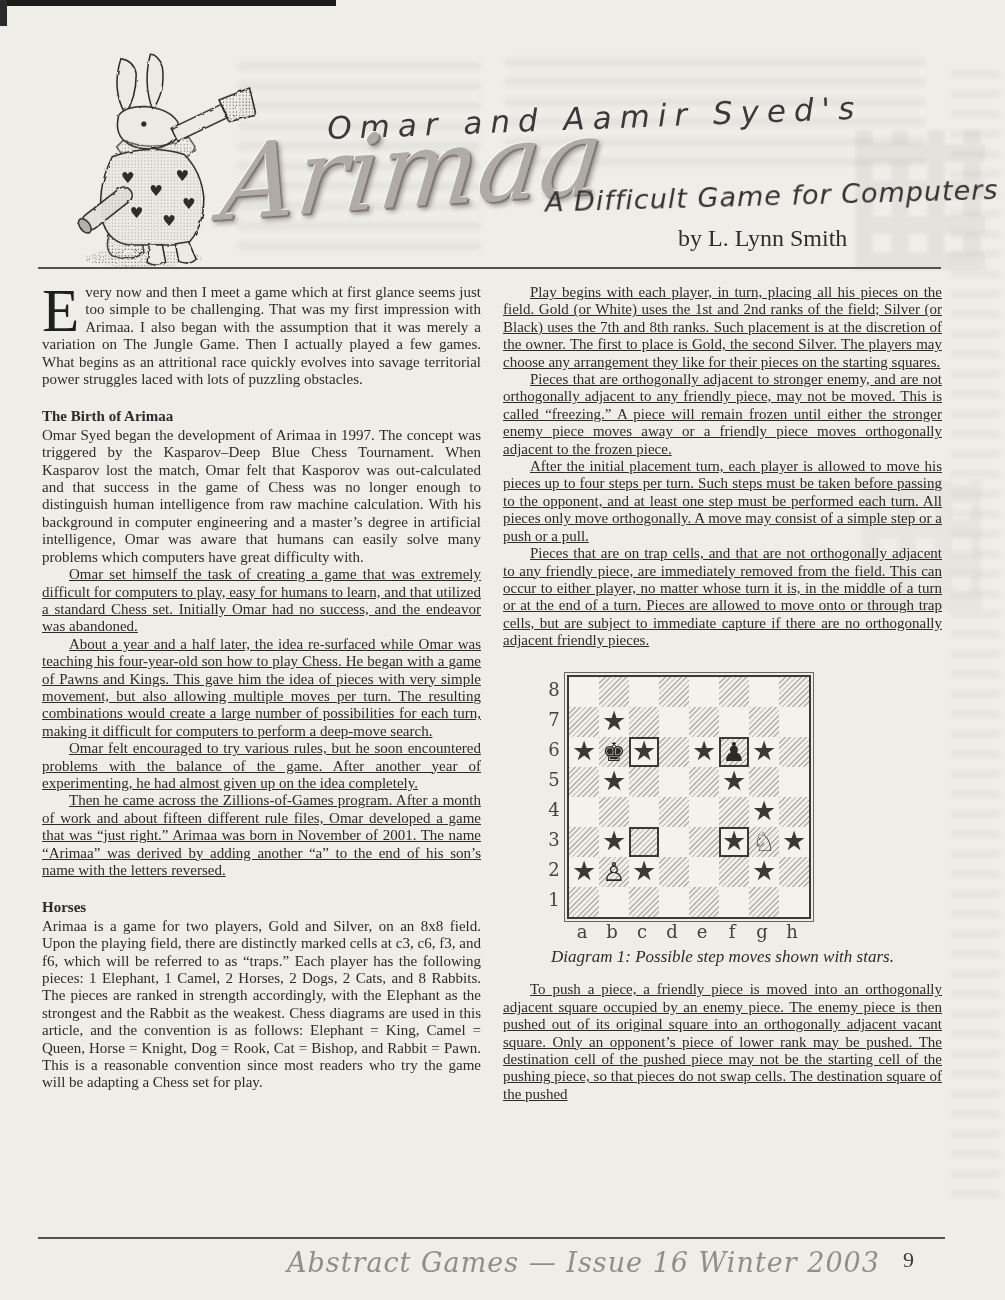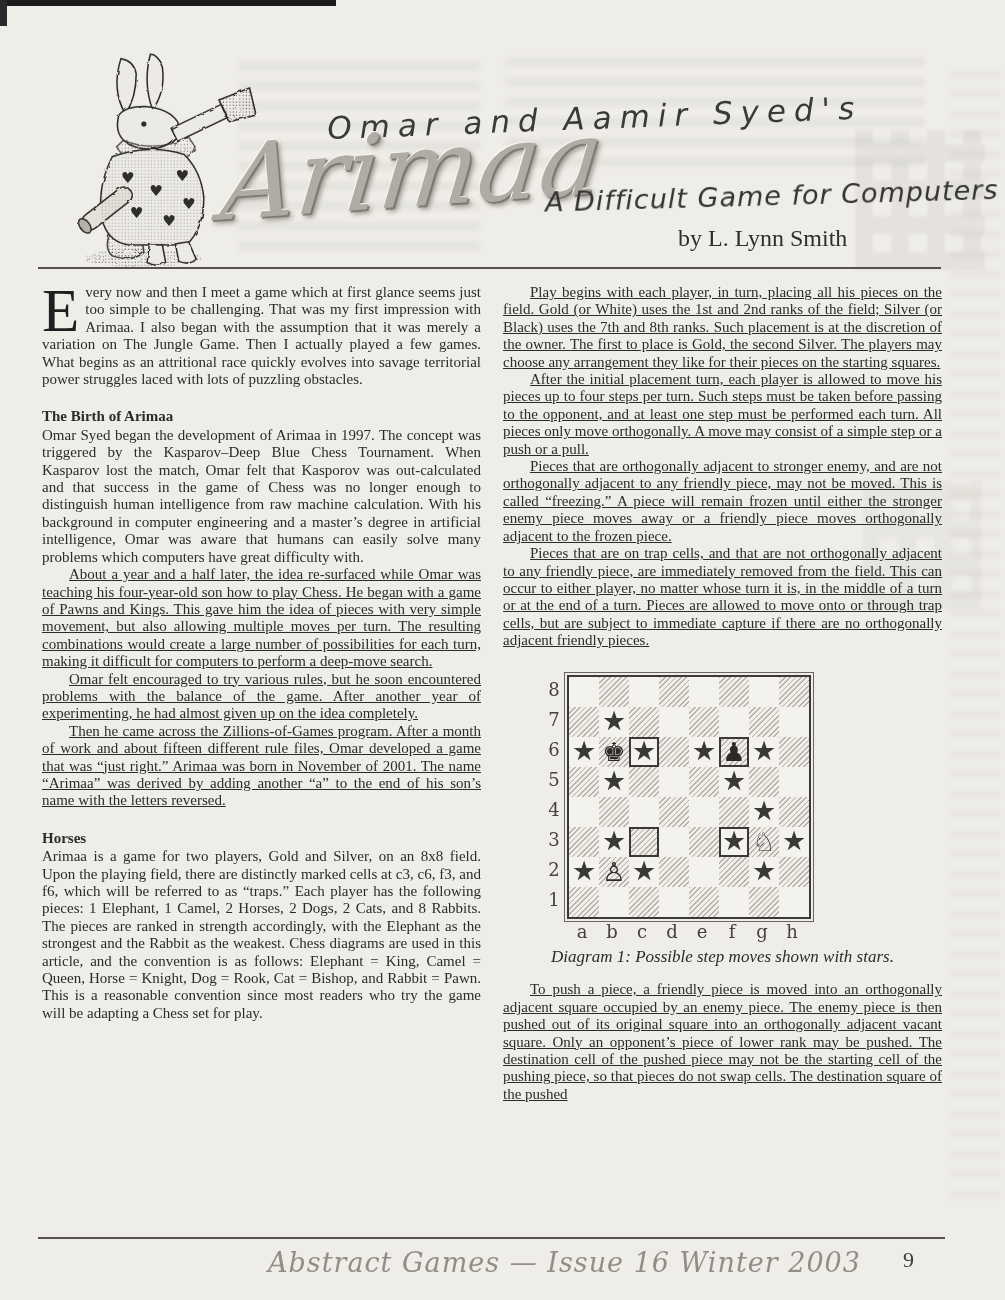--- a/index.html
+++ b/index.html
@@ -81,21 +81,21 @@
   .piece{position:relative; z-index:2; font-family:"DejaVu Sans",sans-serif;
     font-size:26px; line-height:1; color:#2c2a28;}
   .file-labels{display:flex; margin:4px 0 0 26px; width:240px;}
   .file-label{width:30px; text-align:center; font-family:"DejaVu Serif",serif;
     font-size:18px; color:#45423e;}
   .caption{margin:8px 0 0 0 !important; text-align:center !important;
     font-style:italic; font-size:17px; text-indent:0 !important;}
   .after-diagram{margin-top:16px !important;}
   
   .journal-line{
-    position:absolute; left:268px; top:1247px;
+    position:absolute; left:287px; top:1247px;
     font-family:"DejaVu Serif",serif; font-style:italic;
     font-size:27px; letter-spacing:1px; color:#918d87; white-space:nowrap;
   }
   .page-number{position:absolute; left:903px; top:1247px; font-size:22px; color:#3b3b3b;}
 </style>
 </head>
 <body>
 
 <div class="page">
 
@@ -150,31 +150,32 @@
   <div class="big-title">Arimaa</div>
   <div class="subtitle">A Difficult Game for Computers</div>
   <div class="byline">by L. Lynn Smith</div>
 
   <div class="rule rule-top"></div>
 
   <div class="col col-left">
     <p><span class="dropcap">E</span><span>very now and then I meet a game which at first glance seems just too simple to be challenging.  That was my first impression with Arimaa.  I also began with the assumption that it was merely a variation on The Jungle Game.  Then I actually played a few games.  What begins as an attritional race quickly evolves into savage territorial power struggles laced with lots of puzzling obstacles.</span></p>
     <h2 class="sec">The Birth of Arimaa</h2>
     <p>Omar Syed began the development of Arimaa in 1997.  The concept was triggered by the Kasparov–Deep Blue Chess Tournament.  When Kasparov lost the match, Omar felt that Kasporov was out-calculated and that success in the game of Chess was no longer enough to distinguish human intelligence from raw machine calculation.  With his background in computer engineering and a master’s degree in artificial intelligence, Omar was aware that humans can easily solve many problems which computers have great difficulty with.</p>
+    <p class="ind">Omar set himself the task of creating a game that was extremely difficult for computers to play, easy for humans to learn, and that utilized a standard Chess set.  Initially Omar had no success, and the endeavor was abandoned.</p>
     <p class="ind">About a year and a half later, the idea re-surfaced while Omar was teaching his four-year-old son how to play Chess.  He began with a game of Pawns and Kings.  This gave him the idea of pieces with very simple movement, but also allowing multiple moves per turn.  The resulting combinations would create a large number of possibilities for each turn, making it difficult for computers to perform a deep-move search.</p>
     <p class="ind">Omar felt encouraged to try various rules, but he soon encountered problems with the balance of the game.  After another year of experimenting, he had almost given up on the idea completely.</p>
     <p class="ind">Then he came across the Zillions-of-Games program.  After a month of work and about fifteen different rule files, Omar developed a game that was “just right.”  Arimaa was born in November of 2001.  The name “Arimaa” was derived by adding another “a” to the end of his son’s name with the letters reversed.</p>
     <h2 class="sec">Horses</h2>
     <p>Arimaa is a game for two players, Gold and Silver, on an 8x8 field.  Upon the playing field, there are distinctly marked cells at c3, c6, f3, and f6, which will be referred to as “traps.”  Each player has the following pieces: 1 Elephant, 1 Camel, 2 Horses, 2 Dogs, 2 Cats, and 8 Rabbits.  The pieces are ranked in strength accordingly, with the Elephant as the strongest and the Rabbit as the weakest.  Chess diagrams are used in this article, and the convention is as follows: Elephant = King, Camel = Queen, Horse = Knight, Dog = Rook, Cat = Bishop, and Rabbit = Pawn.  This is a reasonable convention since most readers who try the game will be adapting a Chess set for play.</p>
   </div>
 
   <div class="col col-right">
     <p class="ind">Play begins with each player, in turn, placing all his pieces on the field.  Gold (or White) uses the 1st and 2nd ranks of the field; Silver (or Black) uses the 7th and 8th ranks.  Such placement is at the discretion of the owner.  The first to place is Gold, the second Silver.  The players may choose any arrangement they like for their pieces on the starting squares.</p>
+    <p class="ind">Pieces that are orthogonally adjacent to stronger enemy, and are not orthogonally adjacent to any friendly piece, may not be moved.  This is called “freezing.”  A piece will remain frozen until either the stronger enemy piece moves away or a friendly piece moves orthogonally adjacent to the frozen piece.</p>
     <p class="ind">After the initial placement turn, each player is allowed to move his pieces up to four steps per turn.  Such steps must be taken before passing to the opponent, and at least one step must be performed each turn.  All pieces only move orthogonally.  A move may consist of a simple step or a push or a pull.</p>
-    <p class="ind">Pieces that are orthogonally adjacent to stronger enemy, and are not orthogonally adjacent to any friendly piece, may not be moved.  This is called “freezing.”  A piece will remain frozen until either the stronger enemy piece moves away or a friendly piece moves orthogonally adjacent to the frozen piece.</p>
     <p class="ind">Pieces that are on trap cells, and that are not orthogonally adjacent to any friendly piece, are immediately removed from the field.  This can occur to either player, no matter whose turn it is, in the middle of a turn or at the end of a turn.  Pieces are allowed to move onto or through trap cells, but are subject to immediate capture if there are no orthogonally adjacent friendly pieces.</p>
 
     <div class="diagram">
       <div class="diagram-row">
         <div class="rank-labels">
             <div class="rank-label">8</div>
             <div class="rank-label">7</div>
             <div class="rank-label">6</div>
             <div class="rank-label">5</div>
             <div class="rank-label">4</div>

